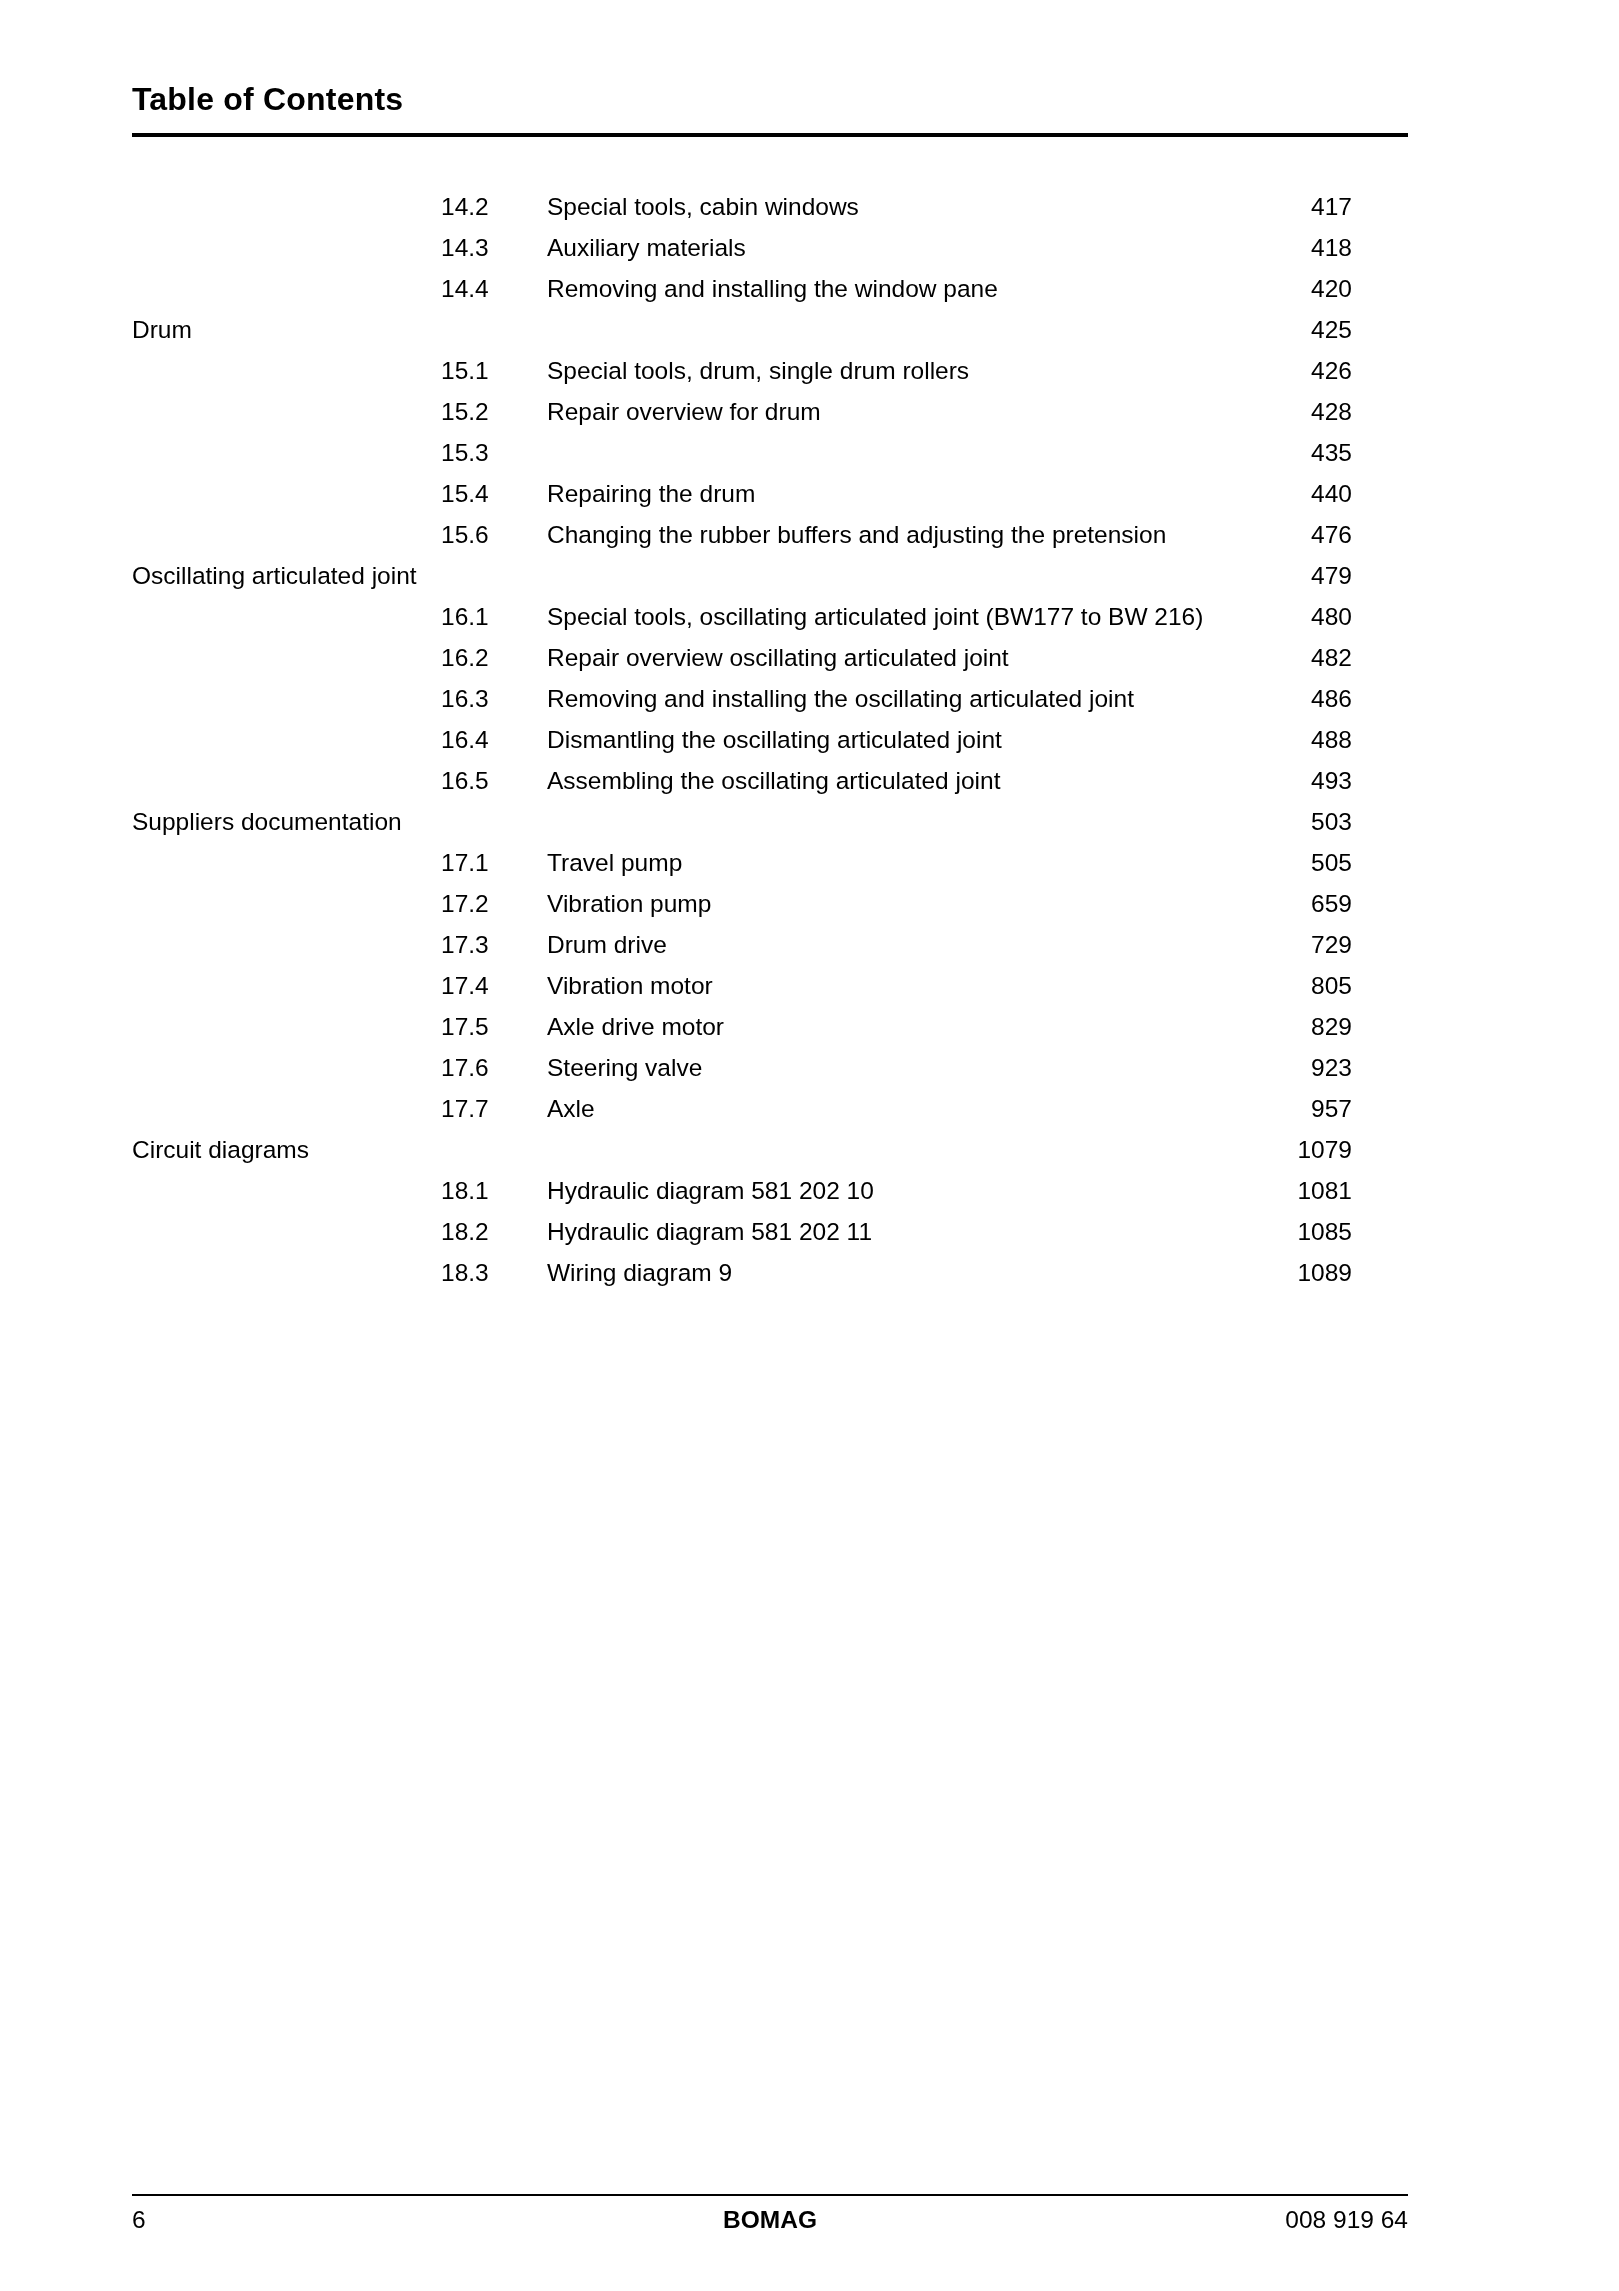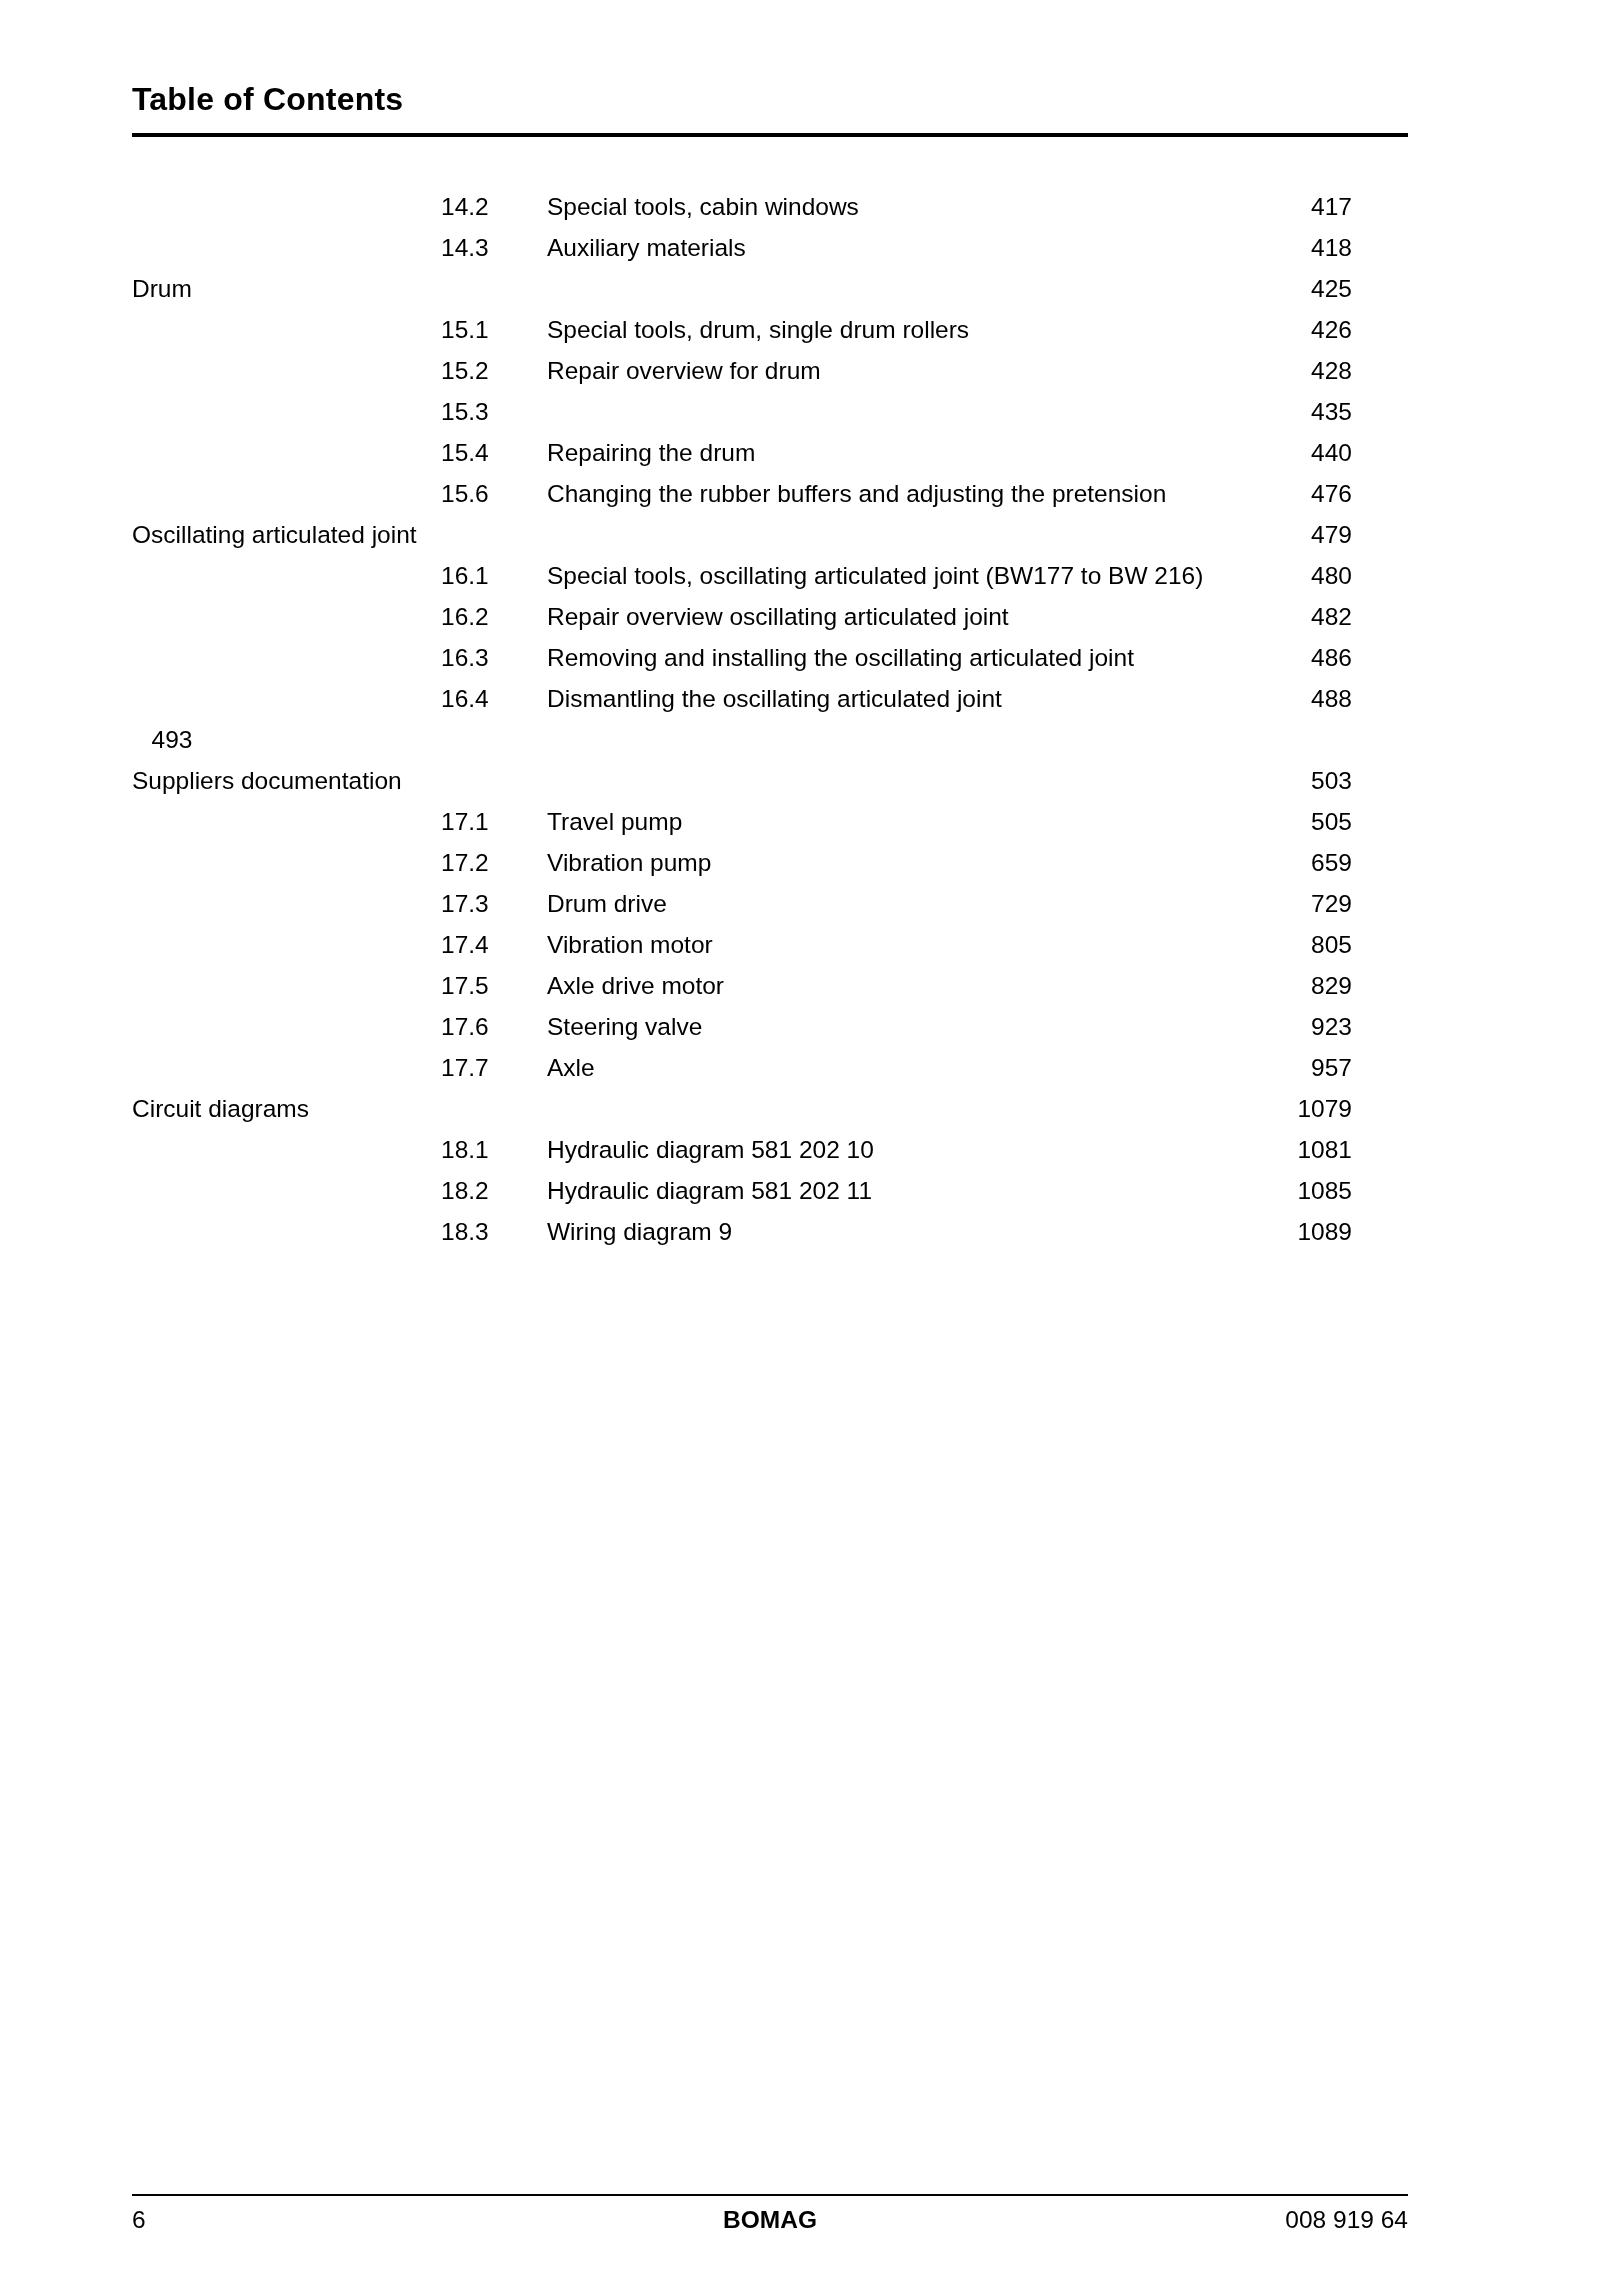--- a/index.html
+++ b/index.html
@@ -113,20 +113,27 @@
           </div>
           <span class="toc-page">417</span>
         </div>
         <div class="toc-row sub">
           <div class="toc-left">
             <span class="toc-num">14.3</span>
             <span class="toc-title">Auxiliary materials</span>
           </div>
           <span class="toc-page">418</span>
         </div>
+        <div class="toc-row sub">
+          <div class="toc-left">
+            <span class="toc-num">14.4</span>
+            <span class="toc-title">Removing and installing the window pane</span>
+          </div>
+          <span class="toc-page">420</span>
+        </div>
         <div class="toc-row section">
           <div class="toc-left">
             <span class="toc-title">Drum</span>
           </div>
           <span class="toc-page">425</span>
         </div>
         <div class="toc-row sub">
           <div class="toc-left">
             <span class="toc-num">15.1</span>
             <span class="toc-title">Special tools, drum, single drum rollers</span>
@@ -188,20 +195,24 @@
           <span class="toc-page">486</span>
         </div>
         <div class="toc-row sub">
           <div class="toc-left">
             <span class="toc-num">16.4</span>
             <span class="toc-title">Dismantling the oscillating articulated joint</span>
           </div>
           <span class="toc-page">488</span>
         </div>
         <div class="toc-row sub">
+          <div class="toc-left">
+            <span class="toc-num">16.5</span>
+            <span class="toc-title">Assembling the oscillating articulated joint</span>
+          </div>
           <span class="toc-page">493</span>
         </div>
         <div class="toc-row section">
           <div class="toc-left">
             <span class="toc-title">Suppliers documentation</span>
           </div>
           <span class="toc-page">503</span>
         </div>
         <div class="toc-row sub">
           <div class="toc-left">

